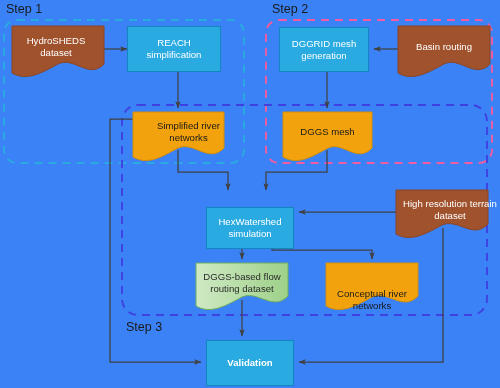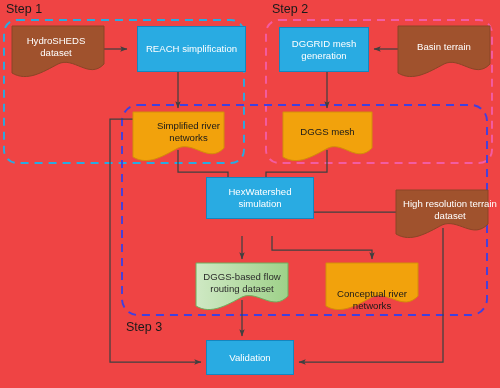--- a/index.html
+++ b/index.html
@@ -1,17 +1,17 @@
 <!DOCTYPE html>
 <html><head>
 <meta charset="utf-8">
 <style>
   html,body{margin:0;padding:0;background:#ffffff;}
   body{width:500px;height:388px;font-family:"Liberation Sans",sans-serif;}
-  #stage{position:relative;width:500px;height:388px;overflow:hidden;background:#ef4444;}
+  #stage{position:relative;width:500px;height:388px;overflow:hidden;background:#3b82f6;}
   svg#canvas{position:absolute;left:0;top:0;width:500px;height:388px;}
   .step-label{position:absolute;font-size:12.5px;color:#1a1a1a;white-space:nowrap;}
   .node{position:absolute;display:flex;align-items:center;justify-content:center;
         text-align:center;font-size:9.6px;line-height:1.25;box-sizing:border-box;}
   .node span{display:block;padding:0 4px;}
   .rect{border:1px solid #1486bf;background:#29ABE2;color:#ffffff;}
   .doc{color:#1a1a1a;}
   .doc span{position:relative;z-index:2;}
   .doc-brown span{color:#ffffff;}
   .doc-orange span{color:#1a1a1a;}
@@ -58,38 +58,38 @@
     <path d="M283,112 L372,112 L372,148 C357,164 343,141 328,148 C313,156 298,166 283,157 Z" fill="#F2A20C" stroke="#d38f08" stroke-width="1"></path>
     <path d="M396,190 L488,190 L488,224 C473,240 458,218 442,225 C427,233 411,243 396,234 Z" fill="#A0522D" stroke="#8a4526" stroke-width="1"></path>
     <path d="M196,263 L288,263 L288,296 C273,312 258,290 242,297 C227,305 211,315 196,306 Z" fill="url(#gGreen)" stroke="#6fae5c" stroke-width="1"></path>
     <path d="M326,263 L418,263 L418,296 C403,312 388,290 372,297 C357,305 341,315 326,306 Z" fill="#F2A20C" stroke="#d38f08" stroke-width="1"></path>
   </svg>
 
   <div class="step-label" style="left:6px;top:2px;">Step 1</div>
   <div class="step-label" style="left:272px;top:2px;">Step 2</div>
   <div class="step-label" style="left:126px;top:320px;">Step 3</div>
 
-  <div class="node rect" style="left:137px;top:26px;width:109px;height:46px;">
+  <div class="node rect" style="left:127px;top:26px;width:94px;height:46px;">
     <span>REACH simplification</span>
   </div>
   <div class="node rect" style="left:279px;top:27px;width:90px;height:45px;">
     <span>DGGRID mesh generation</span>
   </div>
-  <div class="node rect" style="left:206px;top:177px;width:108px;height:42px;">
+  <div class="node rect" style="left:206px;top:207px;width:88px;height:42px;">
     <span>HexWatershed simulation</span>
   </div>
-  <div class="node rect" style="left:206px;top:340px;width:88px;height:35px;">
+  <div class="node rect" style="left:206px;top:340px;width:88px;height:46px;font-weight:bold;">
     <span>Validation</span>
   </div>
 
   <div class="node doc doc-brown" style="left:12px;top:26px;width:88px;height:42px;">
     <span>HydroSHEDS dataset</span>
   </div>
   <div class="node doc doc-brown" style="left:398px;top:26px;width:92px;height:42px;">
-    <span>Basin terrain</span>
+    <span>Basin routing</span>
   </div>
   <div class="node doc doc-orange" style="left:133px;top:112px;width:111px;height:40px;">
     <span>Simplified river networks</span>
   </div>
   <div class="node doc doc-orange" style="left:283px;top:112px;width:89px;height:40px;justify-content:center;">
     <span>DGGS mesh</span>
   </div>
   <div class="node doc doc-brown" style="left:396px;top:190px;width:108px;height:40px;">
     <span>High resolution terrain dataset</span>
   </div>

